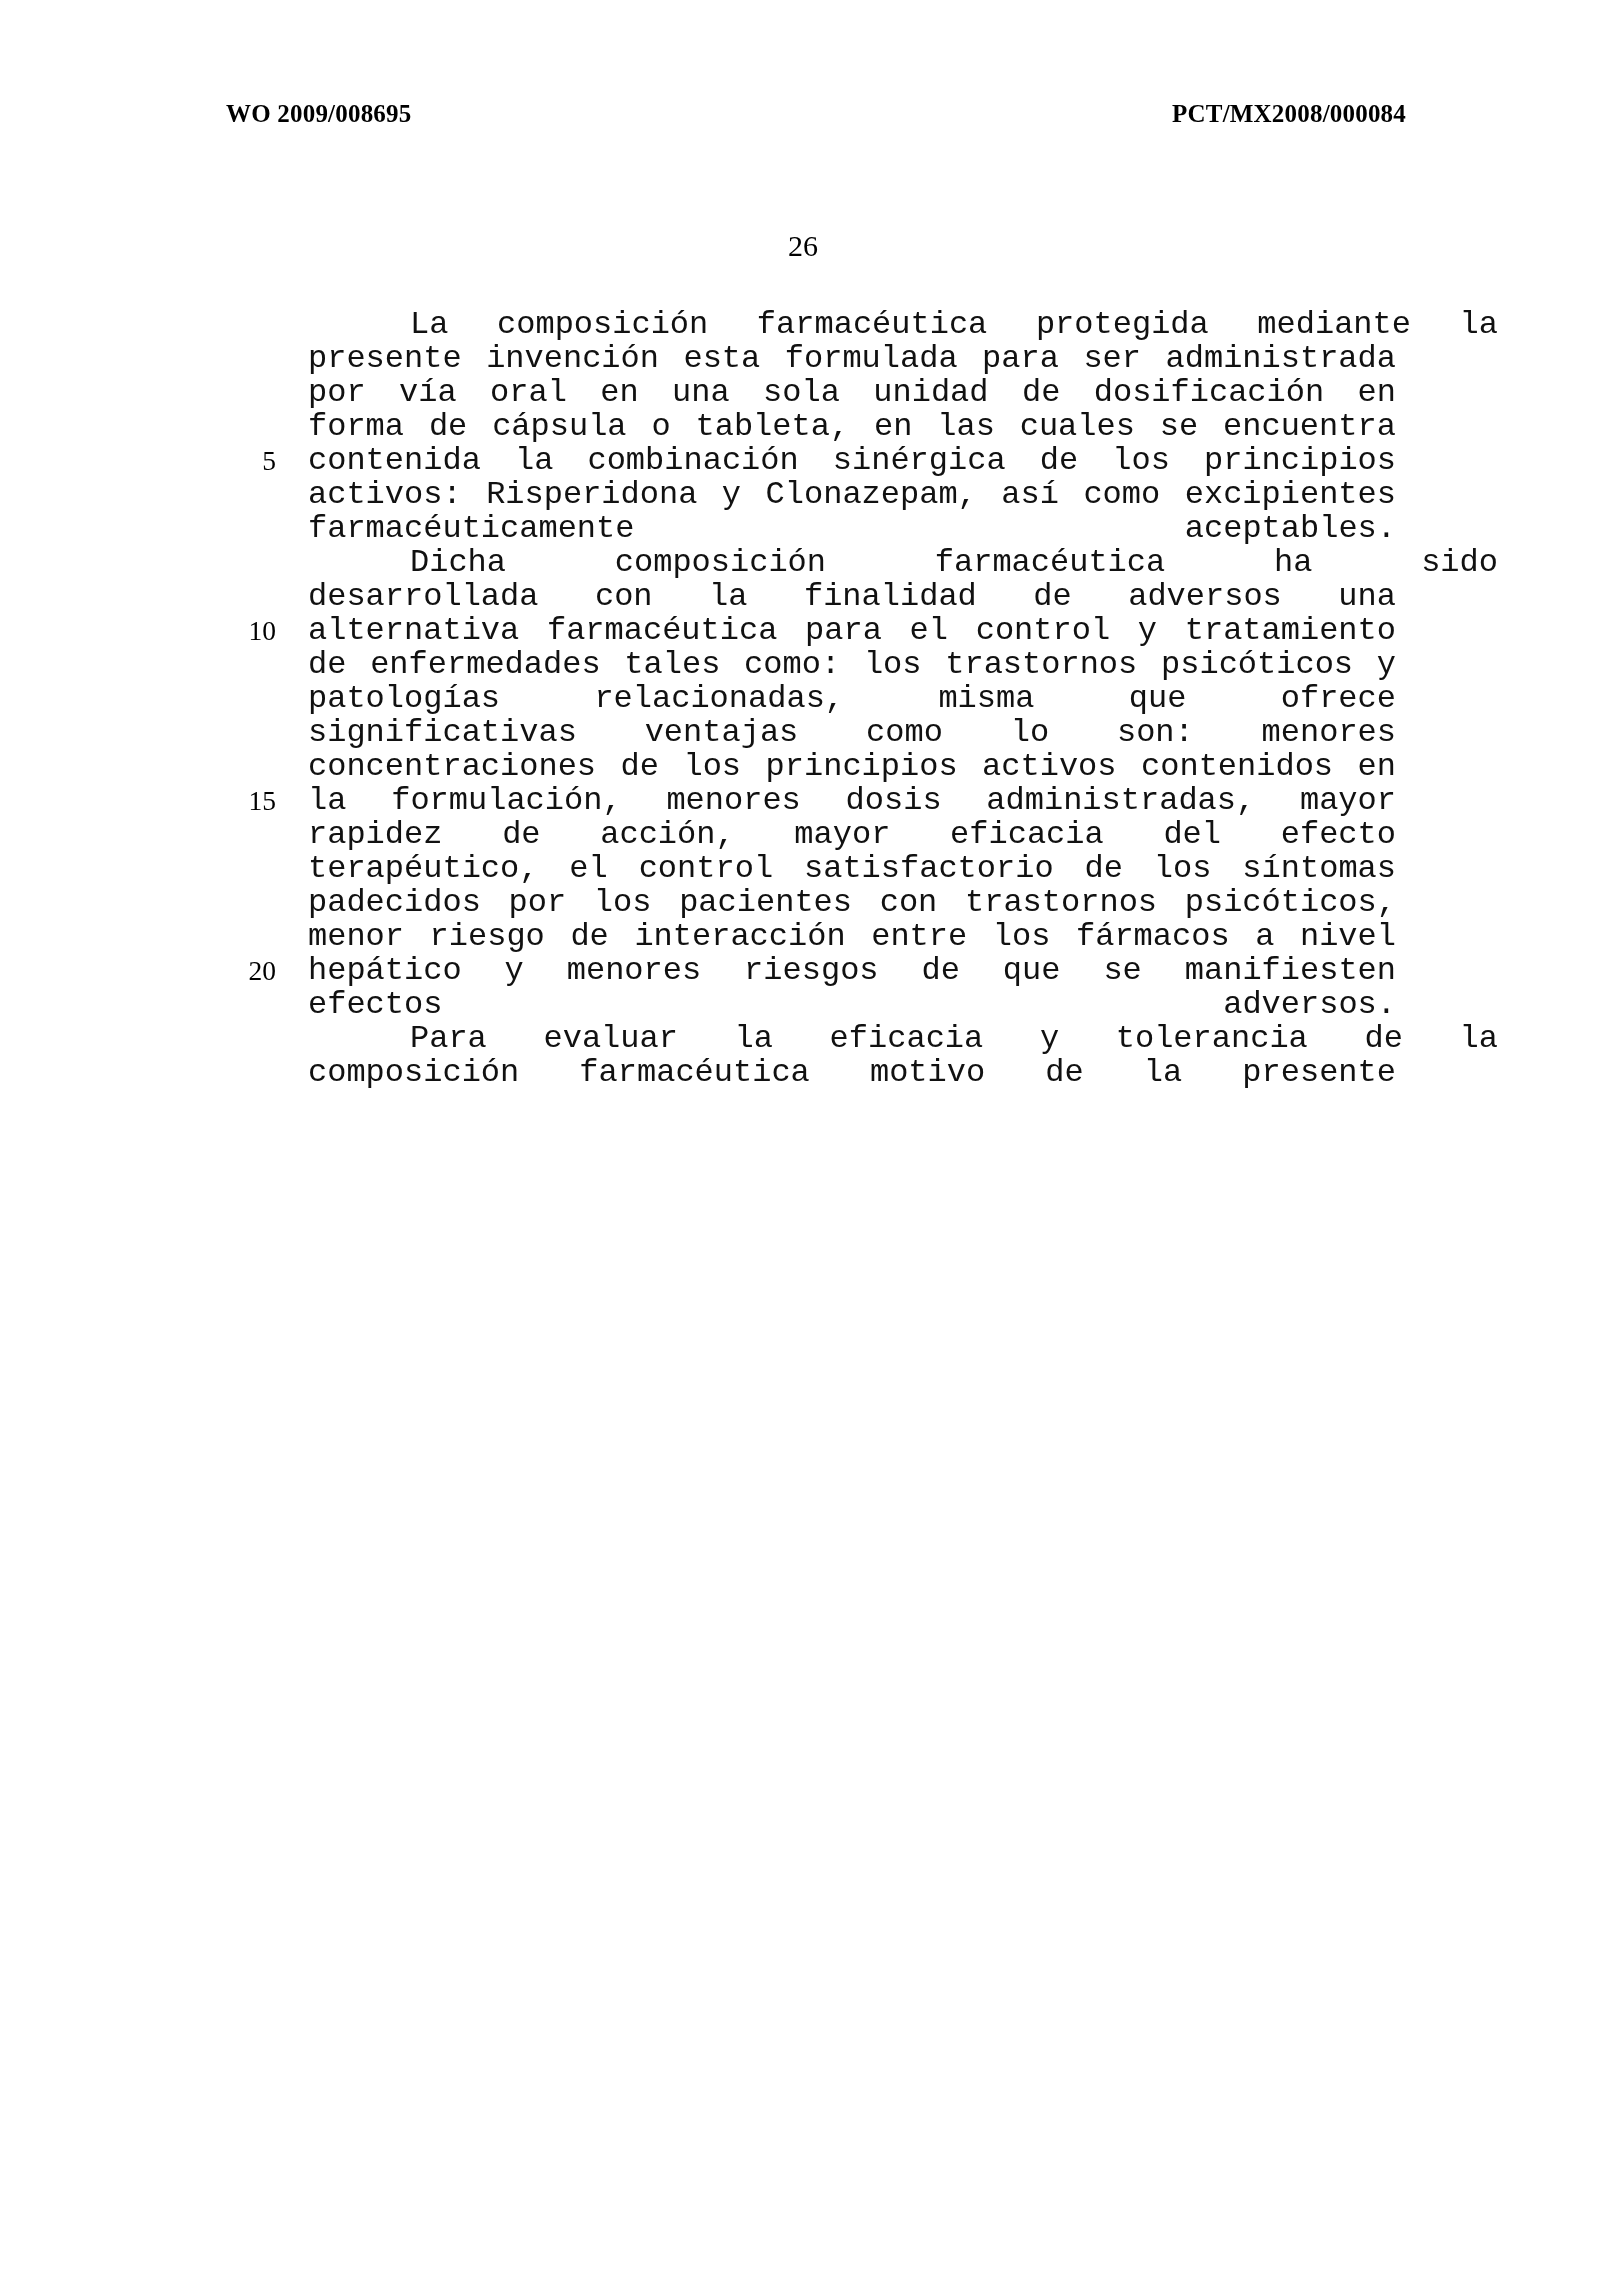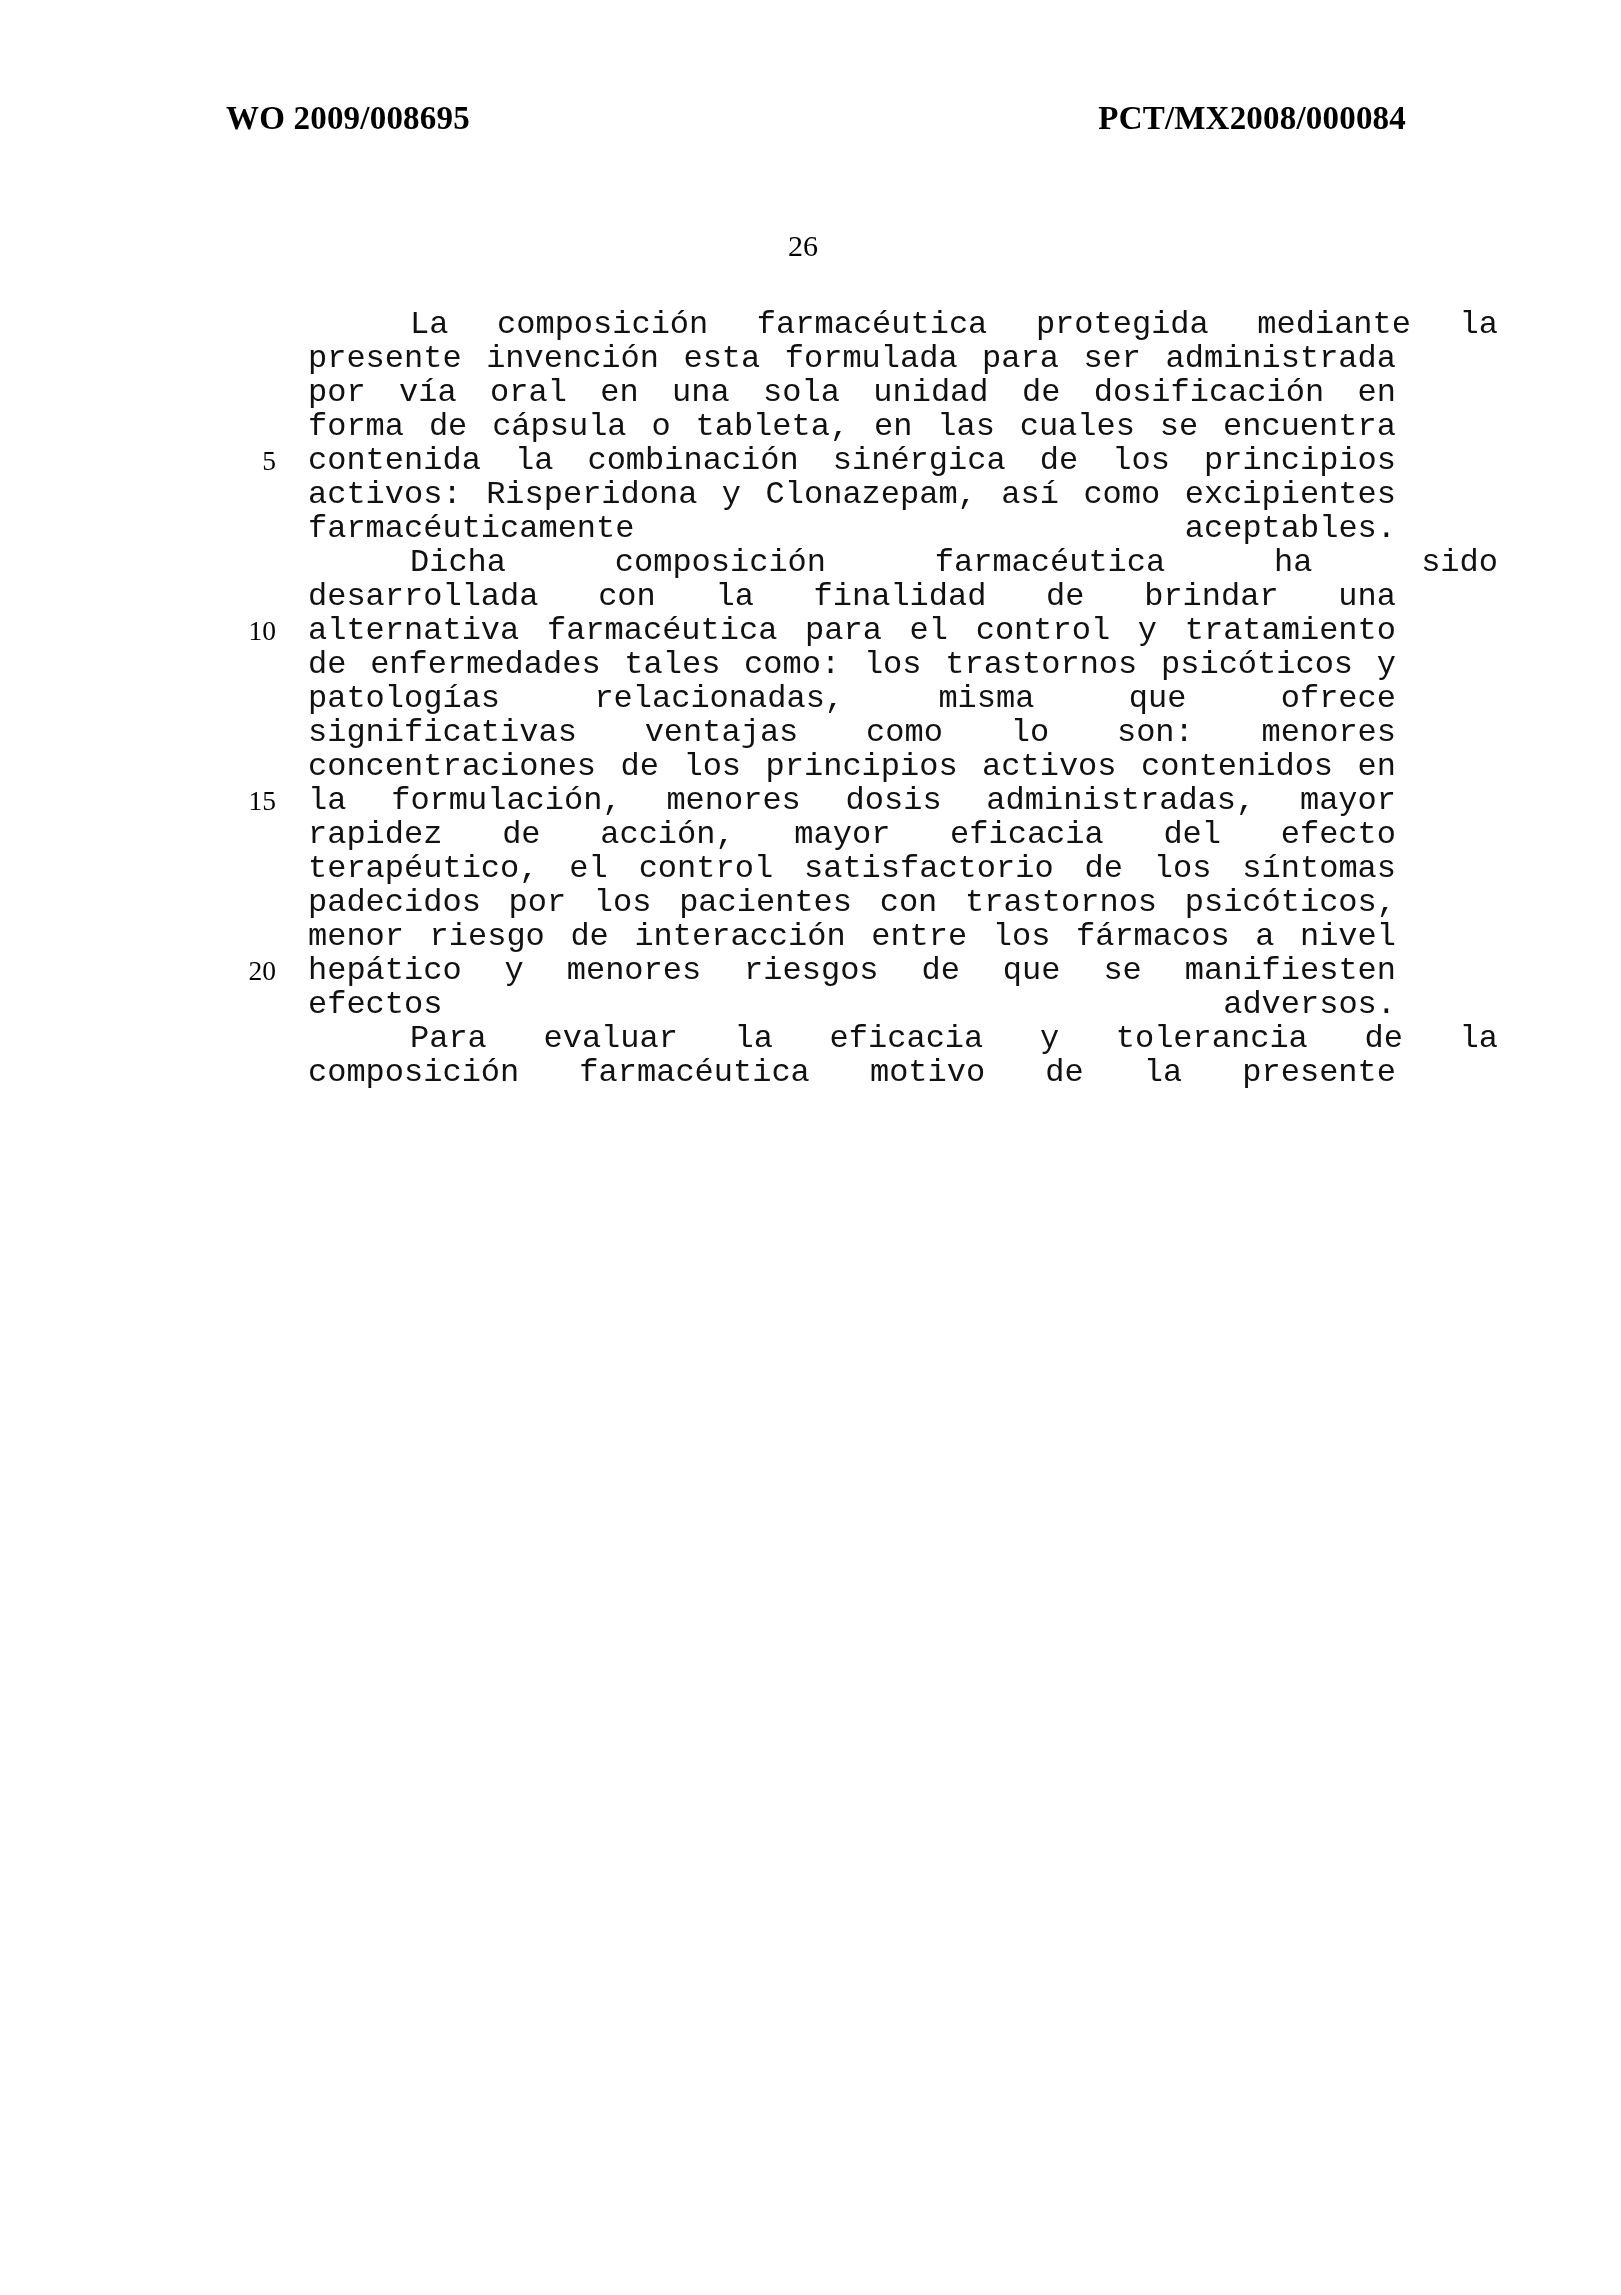--- a/index.html
+++ b/index.html
@@ -23,21 +23,21 @@
   .running-header {
     position: absolute;
     left: 226px;
     top: 100px;
     width: 1180px;
     display: flex;
     justify-content: space-between;
     align-items: flex-end;
     font-family: "Liberation Serif", serif;
     font-weight: bold;
-    font-size: 33px;
+    font-size: 25px;
     letter-spacing: 0.2px;
   }
   .running-header .hdr-left  { white-space: nowrap; }
   .running-header .hdr-right { white-space: nowrap; }
 
   
   .page-number {
     position: absolute;
     left: 0;
     top: 231px;
@@ -228,21 +228,21 @@
           <span class="w">sido</span>
         </span>
       </div>
       <div class="text-line">
         <span class="line-inner">
           <span class="w">desarrollada</span>
           <span class="w">con</span>
           <span class="w">la</span>
           <span class="w">finalidad</span>
           <span class="w">de</span>
-          <span class="w">brindar</span>
+          <span class="w">adversos</span>
           <span class="w">una</span>
         </span>
       </div>
       <div class="text-line">
         <span class="line-inner">
           <span class="w">alternativa</span>
           <span class="w">farmacéutica</span>
           <span class="w">para</span>
           <span class="w">el</span>
           <span class="w">control</span>

